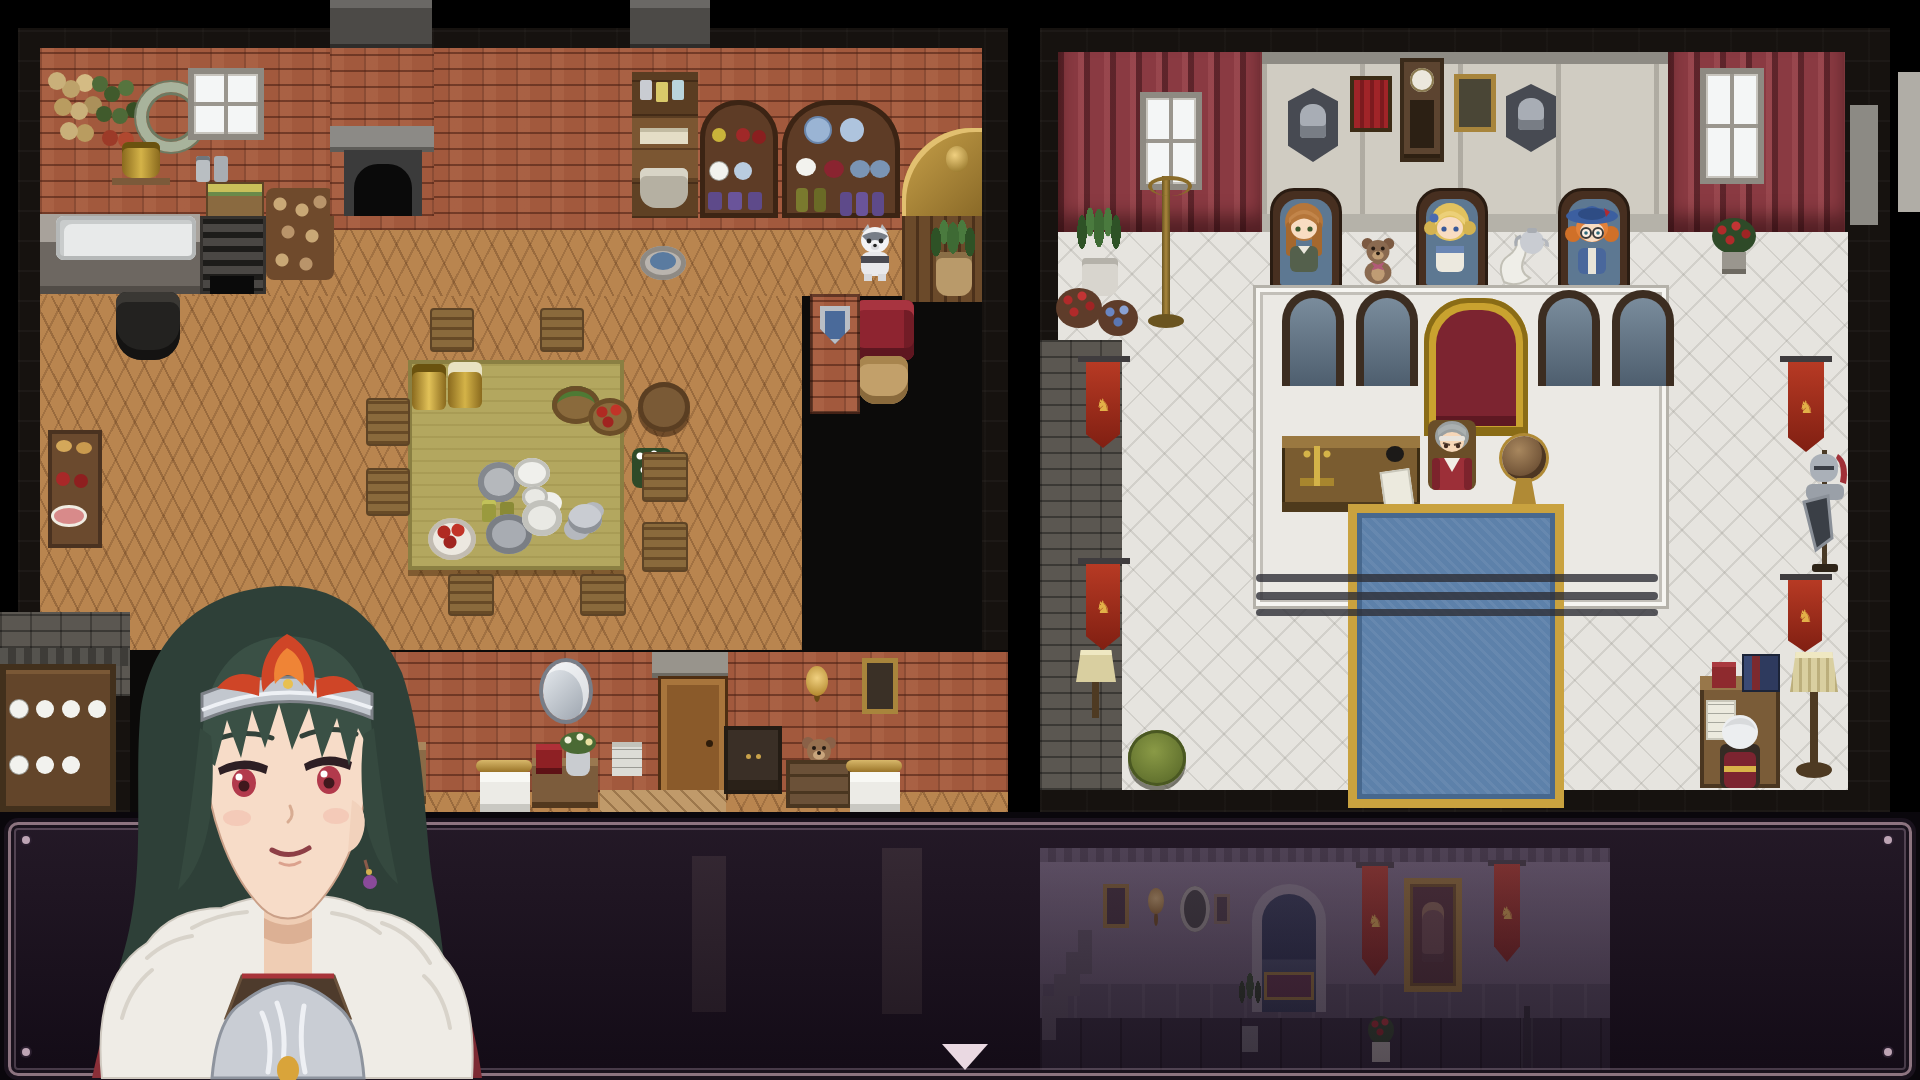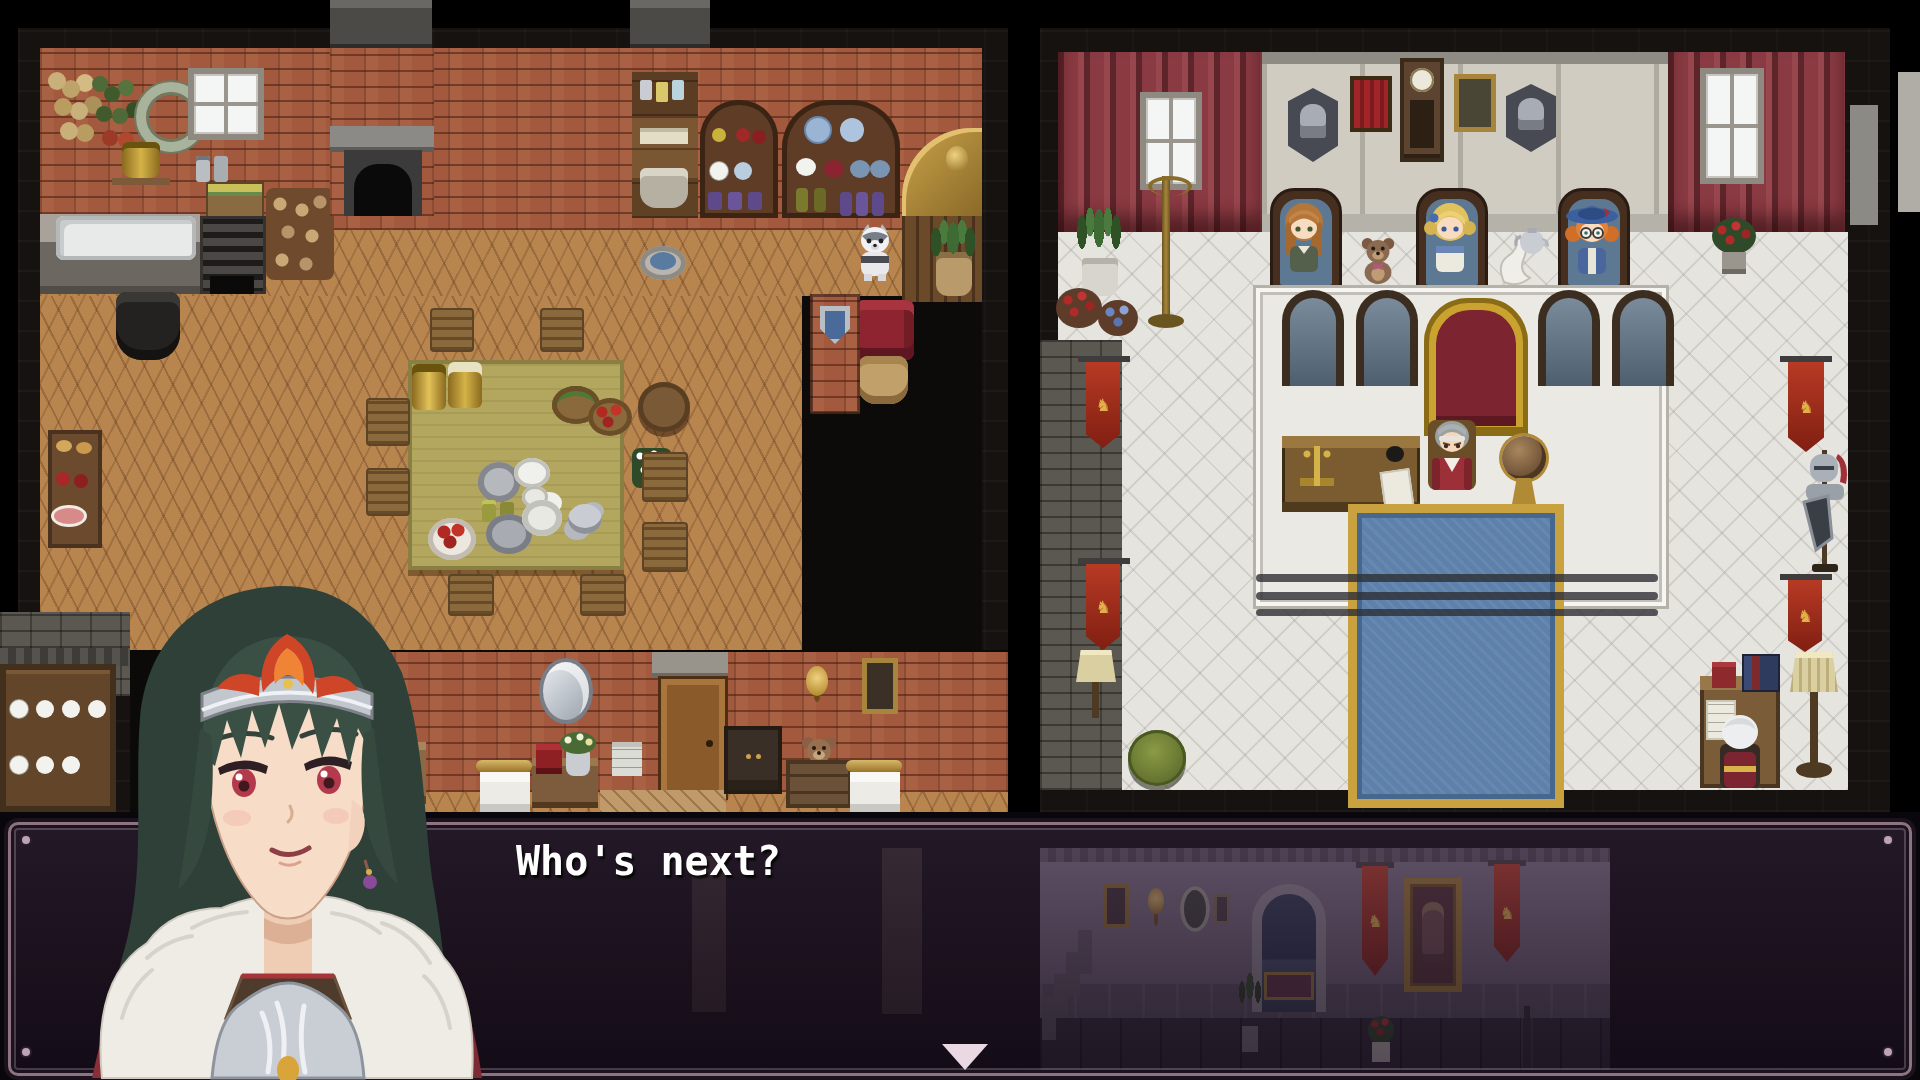--- a/index.html
+++ b/index.html
@@ -443,21 +443,20 @@
   <div class="a" style="left:1242px;top:1026px;width:16px;height:26px;background:#7a7a80;"></div>
   <div class="a" style="left:1368px;top:1016px;width:26px;height:28px;border-radius:50%;background:#2e4a28;background-image:radial-gradient(circle 4px at 7px 8px,#b02a2a 0 3px,transparent 4px),radial-gradient(circle 4px at 17px 6px,#c23434 0 3px,transparent 4px),radial-gradient(circle 4px at 12px 16px,#a02424 0 3px,transparent 4px);"></div>
   <div class="a" style="left:1372px;top:1042px;width:18px;height:20px;background:#c9c6be;"></div>
   <div class="a" style="left:1524px;top:1006px;width:6px;height:54px;background:#2a2a30;box-shadow:-5px 10px 0 -2px #3a3a42, 5px 10px 0 -2px #3a3a42;"></div>
 
   <div class="a dlg" style="left:8px;top:822px;width:1898px;height:248px;"></div>
   <div class="a screw" style="left:22px;top:836px;"></div>
   <div class="a screw" style="left:1884px;top:836px;"></div>
   <div class="a screw" style="left:22px;top:1048px;"></div>
   <div class="a screw" style="left:1884px;top:1048px;"></div>
-  <div class="a dtext" style="left:516px;top:838px;">Who's next?</div>
 
   <svg class="a" style="left:52px;top:578px;" width="470" height="502" viewBox="0 0 470 502">
     <path d="M230,8 C150,10 95,60 88,140 C82,215 95,300 70,380 C60,415 60,450 70,500 L390,500 C400,430 392,370 380,300 C372,240 372,160 350,95 C320,30 280,8 230,8 Z" fill="#2e4038"></path>
     <path d="M40,500 C55,430 70,400 95,372 L150,420 L120,500 Z" fill="#8a2f38"></path>
     <path d="M430,500 C420,430 405,395 378,368 L330,425 L360,500 Z" fill="#7c2a33"></path>
     <path d="M50,500 Q40,400 95,365 Q120,330 170,330 Q205,315 235,320 Q280,312 315,332 Q370,338 392,380 Q425,415 420,500 Z" fill="#efece6" stroke="#cfc9c0" stroke-width="2"></path>
     <path d="M95,380 q20,-18 45,-22 M330,345 q30,10 48,40 M140,350 q25,-14 55,-16 M280,335 q28,4 48,20 M70,440 q8,-30 30,-48 M398,450 q-6,-34 -26,-52" stroke="#d8d3ca" stroke-width="4" fill="none" stroke-linecap="round"></path>
     <rect x="212" y="330" width="48" height="78" fill="#efcdb4"></rect>
     <path d="M212,340 q24,14 48,0 l0,20 q-24,12 -48,0 Z" fill="#dcb094"></path>
     <path d="M190,398 L282,398 L298,440 L174,440 Z" fill="#4e3b2c" stroke="#6a523c" stroke-width="3"></path>

